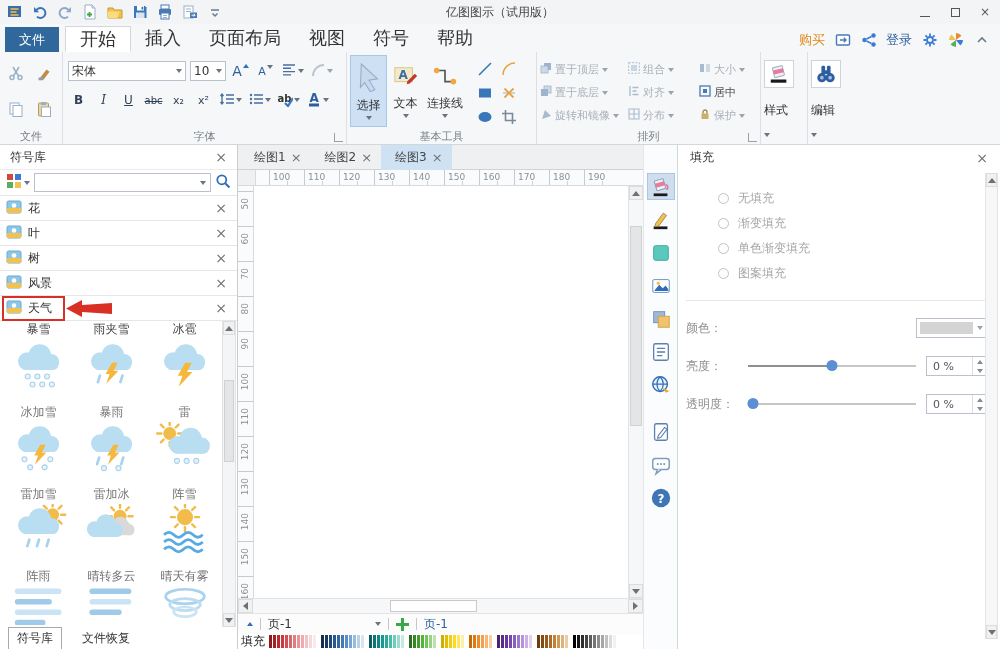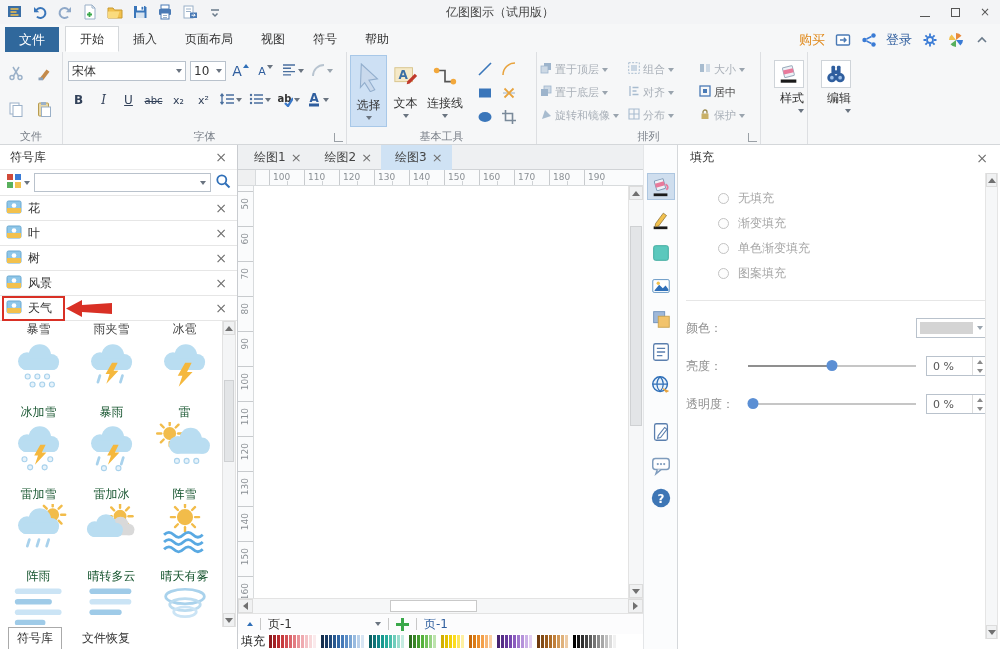--- a/index.html
+++ b/index.html
@@ -11,21 +11,21 @@
   .qat-btn{width:18px;height:18px;display:flex;align-items:center;justify-content:center;cursor:default}
   .win-title{position:absolute;left:0;right:0;text-align:center;font-size:12px;color:#444;pointer-events:none}
   .win-controls{margin-left:auto;display:flex}
   .win-btn{width:30px;height:22px;display:flex;align-items:center;justify-content:center;color:#555;font-size:12px}
   .win-min{width:10px;border-bottom:1px solid #555;height:1px;margin-top:8px}
   .win-max{width:9px;height:9px;border:1px solid #555}
   
   .menurow{position:absolute;top:24px;left:0;right:0;height:28px;background:#f6f7f8;display:flex;align-items:flex-end}
   .file-tab{width:54px;height:25px;margin-left:5px;background:#30689c;color:#fff;font-size:13px;display:flex;align-items:center;justify-content:center}
   .menutabs{display:flex;height:26px;margin-left:6px}
-  .menu-tab{padding:0 14px;display:flex;align-items:center;font-size:12px;color:#333}
+  .menu-tab{padding:0 14px;display:flex;font-size:18px;color:#333}
   .menu-tab.active{background:#fff;border:1px solid #d4d7da;border-bottom:1px solid #fff}
   .menu-right{margin-left:auto;display:flex;align-items:center;gap:9px;padding:0 10px 3px 0}
   .buy-label{color:#e0891a;font-size:13px}
   .login-label{color:#2f5e9e;font-size:13px}
   .mr-ic{width:17px;height:17px;display:flex;align-items:center;justify-content:center}
   .mr-icons{display:flex;align-items:center;gap:9px}
   
   .ribbon{position:absolute;top:52px;left:0;right:0;height:93px;background:#f6f7f8;border-bottom:1px solid #d4d7da;display:flex}
   .rgroup{position:relative;border-right:1px solid #dddfe2;padding:3px 3px 15px 3px;height:100%}
   .glabel{position:absolute;bottom:0;left:0;right:0;text-align:center;font-size:11px;color:#7a8089}
@@ -41,21 +41,21 @@
   .toolsgroup{width:190px;display:flex}
   .bigtool{min-width:37px;height:72px;display:flex;flex-direction:column;align-items:center;justify-content:center;gap:2px;font-size:12px;color:#333;border:1px solid transparent;padding:0 2px}
   .bigtool.active{background:#cde0f4;border-color:#a8c8e8}
   .shapegrid{display:grid;grid-template-columns:24px 24px;grid-template-rows:24px 24px 24px;align-items:center;justify-items:center;margin-left:7px;margin-top:2px}
   .arrgroup{width:224px}
   .arrgrid{display:grid;grid-auto-flow:column;grid-template-rows:repeat(3,23px);grid-template-columns:88px 71px 58px;align-items:center;margin-top:3px}
   .arr-item{display:flex;align-items:center;gap:3px;font-size:11px;color:#4a4a4a;white-space:nowrap}
   .arr-item.disabled{color:#a9b0b8}
   .arr-item .caret{display:none}
   .arr-item.has-caret .caret{display:inline-block}
-  .bigtool2{width:40px;display:flex;flex-direction:column;align-items:flex-end;padding-top:5px;gap:2px;font-size:12px;color:#333}
+  .bigtool2{width:40px;display:flex;flex-direction:column;align-items:flex-start;padding-top:5px;gap:14px;font-size:12px;color:#333}
   .bigtool2 .icobox{width:30px;height:28px;border:1px solid #cfd4d9;background:#fff;display:flex;align-items:center;justify-content:center}
   .caret{width:0;height:0;border-left:3.5px solid transparent;border-right:3.5px solid transparent;border-top:4px solid #6a7480;display:inline-block}
   .caret.up{border-top:none;border-bottom:4px solid #2f6fb8}
   .caret.lite{border-top-color:#9aa4ae}
   
   .main{position:absolute;top:145px;left:0;width:1000px;height:504px;background:#fff}
   
   .sidebar{position:absolute;left:0;top:0;width:238px;height:504px;background:#fff;border-right:1px solid #c9ccd0}
   .sb-header{position:absolute;top:0;left:0;right:0;height:25px;display:flex;align-items:center;padding:0 10px;font-size:12px;color:#333;border-bottom:1px solid #ececec}
   .xbtn{margin-left:auto;color:#707070;font-size:14px;line-height:1}
@@ -64,21 +64,21 @@
   .searchbox{flex:1;display:flex;align-items:center;border:1px solid #b9c2cc;background:#fff;height:19px;padding:0 4px}
   .searchbox input{flex:1;border:none;outline:none;font-size:11px;min-width:0}
   .cats{position:absolute;top:51px;left:0;right:0}
   .cat{height:25px;display:flex;align-items:center;gap:6px;padding:0 10px 0 6px;border-bottom:1px solid #e6e6e6;font-size:12px;color:#333}
   .symgrid{position:absolute;top:176px;left:2px;width:220px;height:306px;overflow:hidden}
   .labelrow{display:flex;height:18px;align-items:flex-start}
   .sym-label-only{width:73px;text-align:center;font-size:12px;color:#3a3a3a}
   .symwrap{display:flex;flex-wrap:wrap}
   .sym{width:73px;height:82px;display:flex;flex-direction:column;align-items:center}
   .sym-icon{height:60px;display:flex;align-items:flex-end;justify-content:center}
-  .sym-label{font-size:12px;color:#14532d;margin-top:12px}
+  .sym-label{font-size:12px;color:#737373;margin-top:12px}
   .partialrow{display:flex;height:40px;overflow:hidden}
   .sym-partial{width:73px;display:flex;justify-content:center}
   .sb-scroll{position:absolute;right:1px;top:176px;width:14px;height:306px;background:#f4f5f6;border:1px solid #e2e2e2}
   .scr-btn{position:absolute;left:0;right:0;height:14px;background:#f0f1f2;border:1px solid #dcdcdc;display:flex;align-items:center;justify-content:center}
   .scr-thumb{position:absolute;left:1px;right:1px;background:#e3e5e7;border:1px solid #cfd1d3}
   .tri-up{width:0;height:0;border-left:4px solid transparent;border-right:4px solid transparent;border-bottom:5px solid #707070}
   .tri-down{width:0;height:0;border-left:4px solid transparent;border-right:4px solid transparent;border-top:5px solid #707070}
   .tri-left{width:0;height:0;border-top:4px solid transparent;border-bottom:4px solid transparent;border-right:5px solid #707070}
   .tri-right{width:0;height:0;border-top:4px solid transparent;border-bottom:4px solid transparent;border-left:5px solid #707070}
   .sb-tabs{position:absolute;bottom:0;left:0;right:0;height:22px;display:flex;align-items:center;gap:12px;padding-left:8px;background:#fff}

